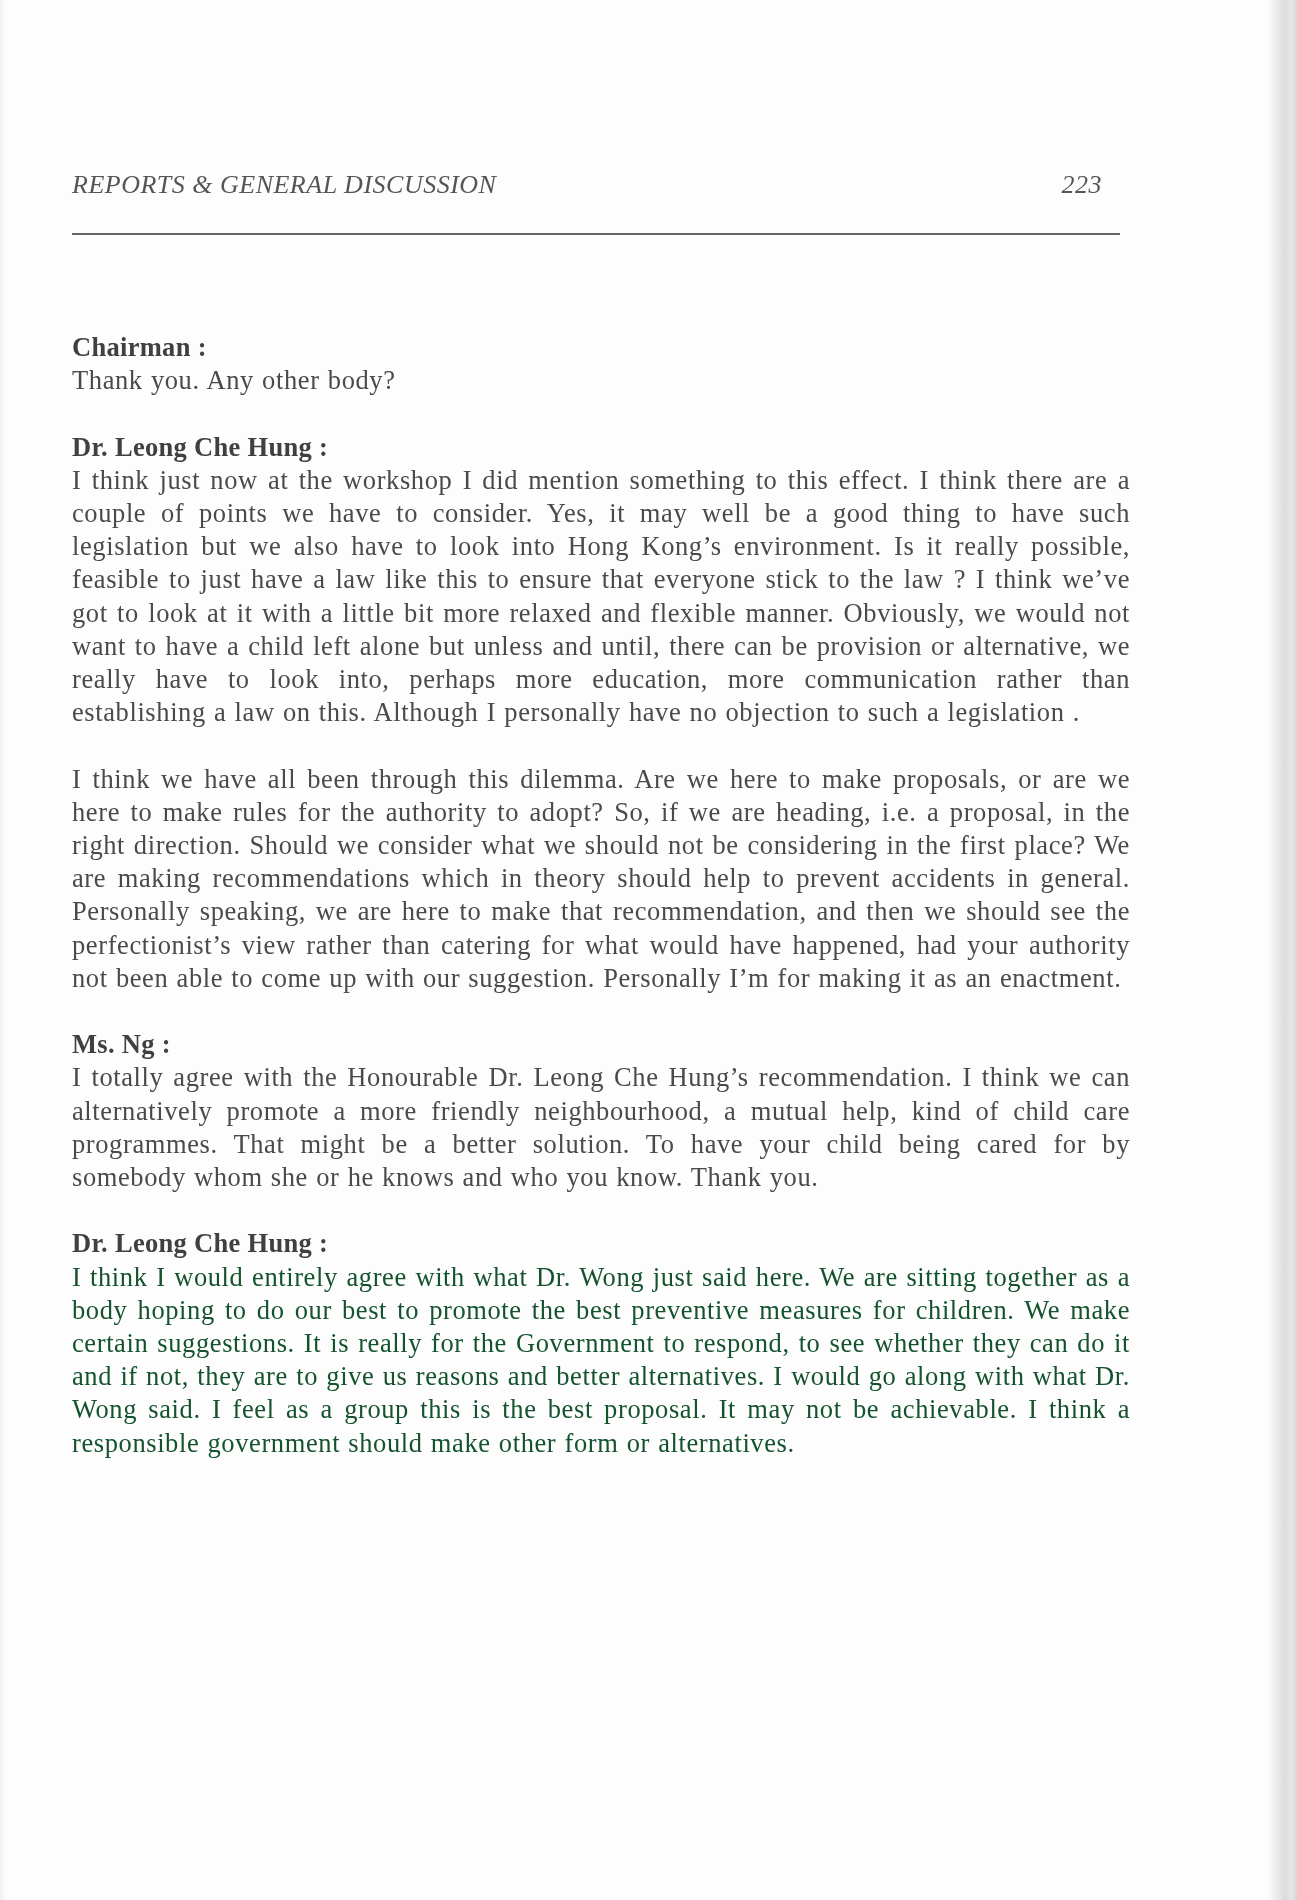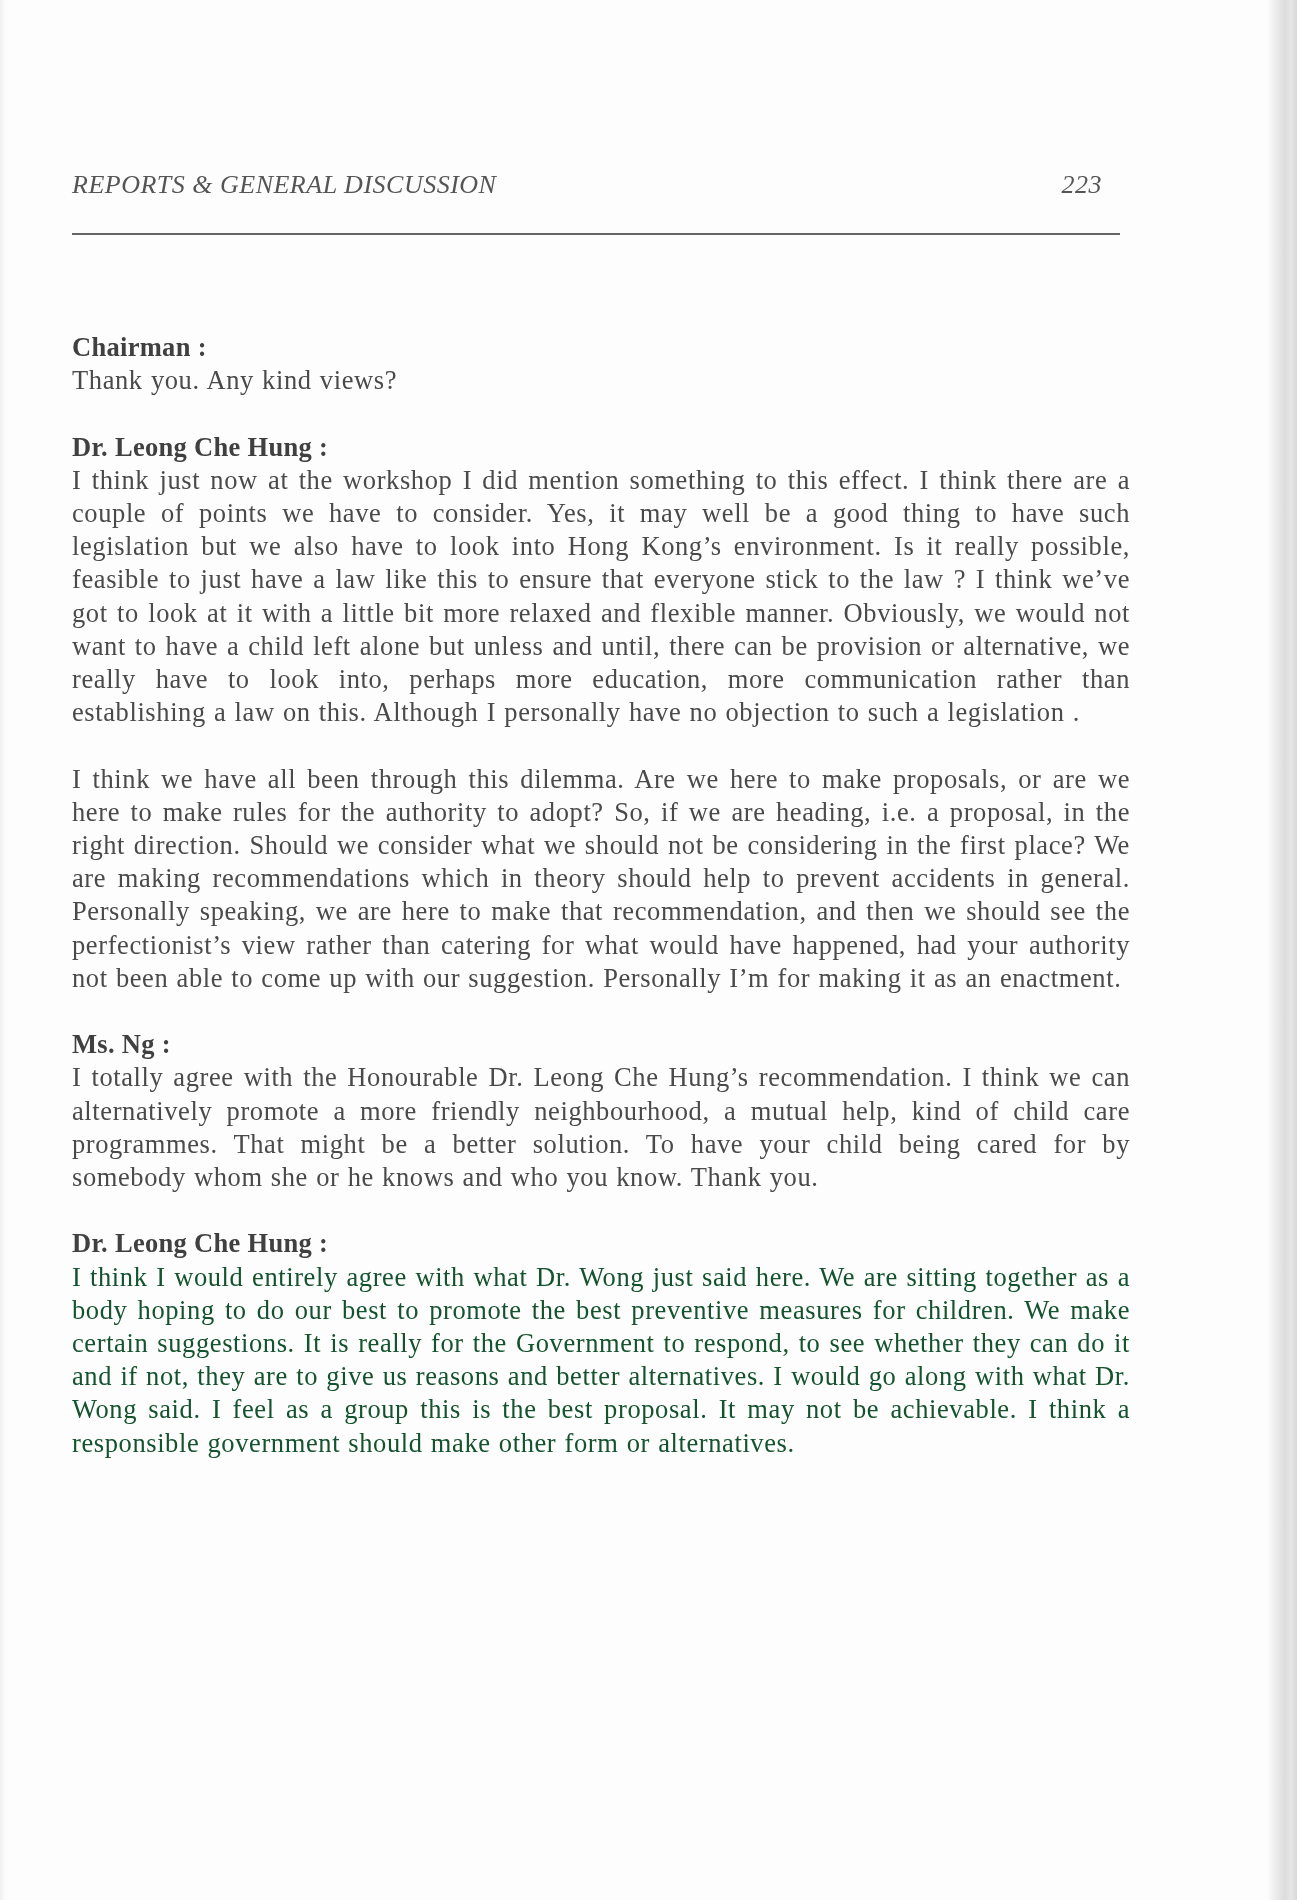--- a/index.html
+++ b/index.html
@@ -96,21 +96,21 @@
 
 <div class="running-head">
   <span class="title">REPORTS &amp; GENERAL DISCUSSION</span>
   <span class="page-num">223</span>
 </div>
 <div class="head-rule"></div>
 
 <div class="content">
   <div class="entry">
     <span class="speaker">Chairman :</span>
-    <span class="speech">Thank you.  Any kind views?</span>
+    <span class="speech">Thank you.  Any other body?</span>
   </div>
   <div class="entry">
     <span class="speaker">Dr. Leong Che Hung :</span>
     <span class="speech">I think just now at the workshop I did mention something to this effect.  I think there are a couple of points we have to consider. Yes, it may well be a good thing to have such legislation but we also have to look into Hong Kong’s environment.  Is it really possible, feasible to just have a law like this to ensure that everyone stick to the law ?  I think we’ve got to look at it with a little bit more relaxed and flexible manner.  Obviously, we would not want to have a child left alone but unless and until, there can be provision or alternative, we really have to look into, perhaps more education, more communication rather than establishing a law on this.  Although I personally have no objection to such a legislation .</span>
   </div>
   <div class="entry">
     <span class="speech">I think we have all been through this dilemma.  Are we here to make proposals, or are we here to make rules for the authority to adopt? So, if we are heading, i.e. a proposal, in the right direction. Should we consider what we should not be considering in the first place?  We are making recommendations which in theory should help to prevent accidents in general.  Personally speaking, we are here to make that recommendation, and then we should see the perfectionist’s view rather than catering for what would have happened, had your authority not been able to come up with our suggestion.  Personally I’m for making it as an enactment.</span>
   </div>
   <div class="entry">
     <span class="speaker">Ms. Ng :</span>

